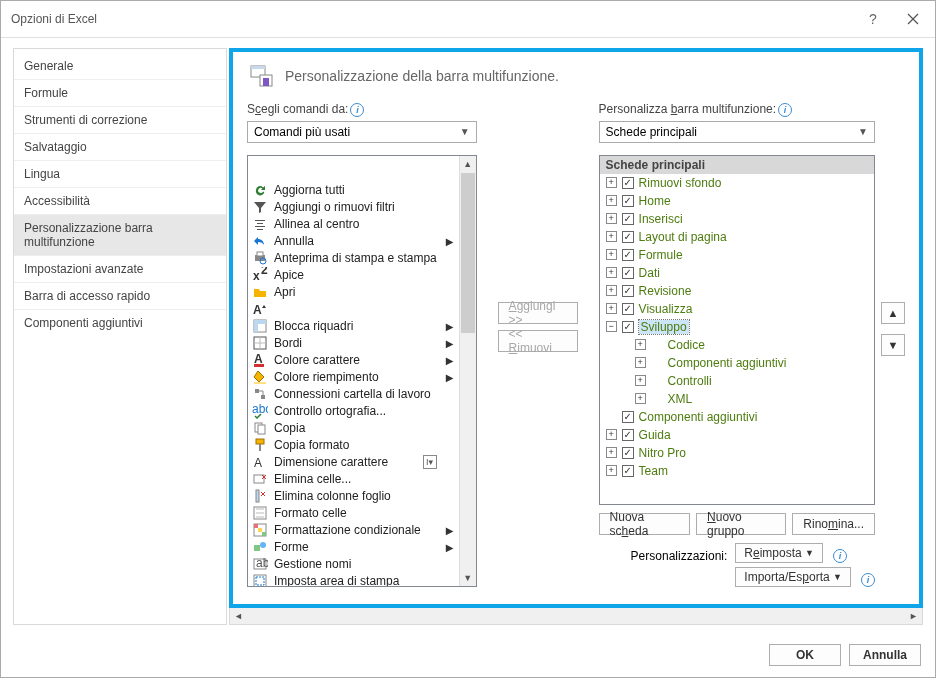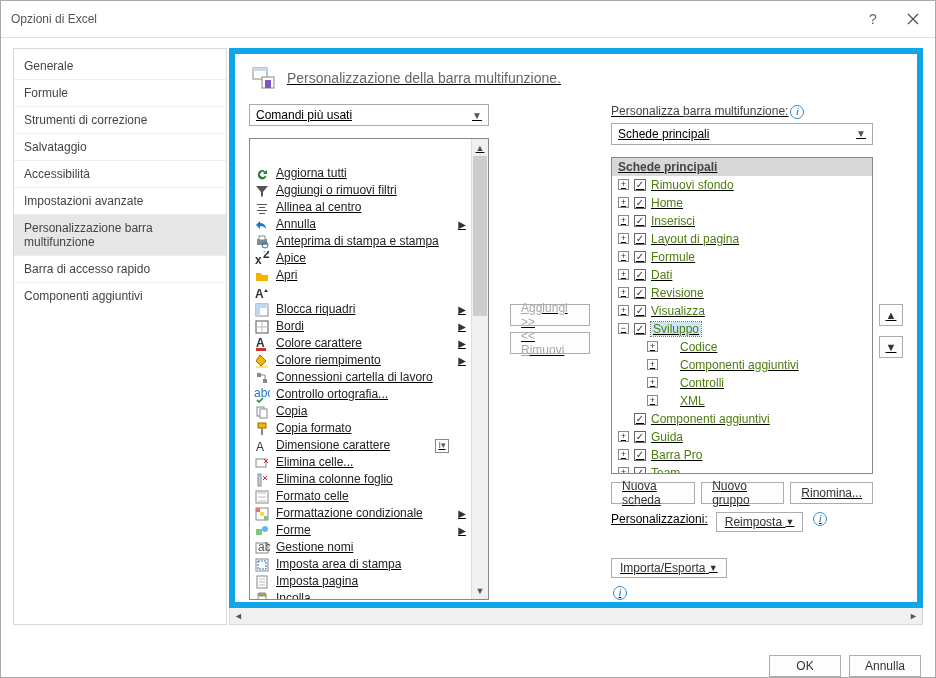--- a/index.html
+++ b/index.html
@@ -7,21 +7,21 @@
 .window { width: 936px; height: 678px; border: 1px solid #aaa; display: flex; flex-direction: column; background: #fff; }
 .titlebar { height: 37px; display: flex; align-items: center; padding: 0 2px 0 10px; color: #555; border-bottom: 1px solid #e0e0e0; }
 .titlebar .title { flex: 1; }
 .titlebar .tbtn { width: 40px; height: 28px; display:flex; align-items:center; justify-content:center; color:#666; font-size:14px; cursor:default; }
 .body { flex: 1; display: flex; padding: 10px 12px 8px 12px; gap: 2px; overflow:hidden; }
 .sidenav { width: 214px; border: 1px solid #d9d9d9; background:#fff; padding: 4px 0; }
 .navitem { padding: 6px 10px; color:#444; border-bottom: 1px solid #eee; cursor:default; }
 .navitem.selected { background: #e7e7e7; }
 .navitem:last-child { border-bottom:none; }
 .mainwrap { flex:1; display:flex; flex-direction:column; overflow:hidden; }
-.main { flex:1; border:6px solid #0ea5e9; padding: 10px 14px 2px 14px; display:flex; flex-direction:column; overflow:hidden;text-decoration:underline; }
+.main { flex:1; border:4px solid #0ea5e9; padding: 10px 14px 17px 14px; display:flex; flex-direction:column; overflow:hidden; }
 .header { display:flex; align-items:center; gap:10px; margin-bottom: 12px; }
 .header .hicon { width:28px; height:28px; display:flex; align-items:center; justify-content:center; }
 .header .htitle { color:#666; font-size:14px; }
 .row2 { display:flex; gap: 20px; }
 .col { flex:1; display:flex; flex-direction:column; }
 .colmid { width: 82px; display:flex; flex-direction:column; align-items:center; justify-content:flex-start; padding-top: 200px; gap:6px; }
 .label { margin-bottom:4px; color:#444; }
 .label u { text-decoration: underline; }
 .helpcircle { display:inline-flex; align-items:center; justify-content:center; width:14px; height:14px; border:1px solid #3b8bd0; border-radius:50%; color:#3b8bd0; font-size:9px; font-style:italic; font-weight:bold; margin-left:2px; vertical-align:middle; }
 .combo { height:22px; border:1px solid #aaa; background:#fff; display:flex; align-items:center; padding:0 6px; justify-content:space-between; cursor:default; }
@@ -45,22 +45,22 @@
 .treelabel { white-space:nowrap; color:#4d7c0f; }
 .treeitem.selected .treelabel { background:#cde6f7; outline:1px dotted #777; padding: 0 2px; }
 .btn { border:1px solid #adadad; background:#fdfdfd; height:22px; padding: 0 10px; display:inline-flex; align-items:center; justify-content:center; cursor:default; color:#333; }
 .btn.disabled { color:#a8a8a8; }
 .btn.small { height:20px; padding:0 8px; }
 .updown { display:flex; flex-direction:column; gap:10px; margin-top:200px; }
 .updown .btn { width:24px; height:22px; padding:0; font-size:11px; }
 .rightcol { display:flex; gap:6px; }
 .rightmain { flex:1; display:flex; flex-direction:column; }
 .bottomrow { display:flex; gap:6px; margin-top:8px; }
-.personrow { display:flex; align-items:flex-start; gap:8px; margin-top:8px; }
-.footer { height:44px; display:flex; align-items:flex-end; justify-content:flex-end; gap:8px; padding:0 14px; }
+.personrow { display:flex; align-items:flex-end; gap:8px; margin-top:8px;margin-left:32px; }
+.footer { height:44px; display:flex; align-items:center; justify-content:flex-end; gap:8px; padding:0 14px;font-weight:bold; }
 .hscroll { height:17px; border:1px solid #d9d9d9; border-top:none; display:flex; background:#f0f0f0; }
 .hscroll .harrow { width:17px; display:flex; align-items:center; justify-content:center; font-size:9px; color:#555; }
 .hscroll .htrack { flex:1; }
 svg { display:block; }
 </style>
 </head>
 <body>
 
 <div class="window">
   <div class="titlebar">
@@ -73,23 +73,24 @@
         </svg>
     </div>
   </div>
 
   <div class="body">
     <div class="sidenav" id="sidenav">
         <div class="navitem">Generale</div>
         <div class="navitem">Formule</div>
         <div class="navitem">Strumenti di correzione</div>
         <div class="navitem">Salvataggio</div>
+        <div class="navitem">Lingua</div>
         <div class="navitem">Accessibilità</div>
+        <div class="navitem selected">Personalizzazione barra multifunzione</div>
         <div class="navitem">Impostazioni avanzate</div>
-        <div class="navitem selected">Personalizzazione barra multifunzione</div>
         <div class="navitem">Barra di accesso rapido</div>
         <div class="navitem">Componenti aggiuntivi</div>
       </div>
 
     <div class="mainwrap">
       <div class="main">
         <div class="header">
           <div class="hicon">
             <svg width="26" height="26" viewBox="0 0 26 26">
                 <rect x="3" y="3" width="14" height="11" fill="#fff" stroke="#888"></rect>
@@ -98,20 +99,23 @@
                 <path d="M15 15 h6 v6 h-6 z" fill="#7e57c2"></path>
                 <rect x="15" y="21" width="6" height="2" fill="#7e57c2"></rect>
               </svg>
           </div>
           <div class="htitle">Personalizzazione della barra multifunzione.</div>
         </div>
 
         <div class="row2" style="flex:1; overflow:hidden;">
 
           <div class="col" style="max-width:240px;">
+            <div class="label">
+              <span>S<u>c</u>egli comandi da:</span><span class="helpcircle">i</span>
+            </div>
             <div class="combo">
               <span>Comandi più usati</span>
               <span class="arrow">▼</span>
             </div>
             <div class="listbox">
               <div class="listcontent" id="cmdlist">
                   <div class="cmditem">
                     <span class="cicon">
                       <svg width="16" height="16" viewBox="0 0 16 16">
                         <path d="M4 8a4 4 0 0 1 7-2.6L13 4v4H9l1.4-1.4A2.5 2.5 0 1 0 11 9.5l1.3.7A4 4 0 1 1 4 8z" fill="#2e7d32"></path>
@@ -480,21 +484,21 @@
                     <span class="treelabel">Componenti aggiuntivi</span>
                   </div>
                   <div class="treeitem">
                     <span class="expander">+</span>
                     <span class="chk">✓</span>
                     <span class="treelabel">Guida</span>
                   </div>
                   <div class="treeitem">
                     <span class="expander">+</span>
                     <span class="chk">✓</span>
-                    <span class="treelabel">Barra Pro</span>
+                    <span class="treelabel">Nitro Pro</span>
                   </div>
                   <div class="treeitem">
                     <span class="expander">+</span>
                     <span class="chk">✓</span>
                     <span class="treelabel">Team</span>
                   </div>
                 </div>
 
               <div class="bottomrow">
                 <div class="btn">
@@ -505,21 +509,21 @@
                   </div>
                 <div class="btn">
                     <span>Rino<u>m</u>ina...</span>
                   </div>
               </div>
               <div class="personrow">
                 <span>Personalizzazioni:</span>
                 <div class="btn small"><span>R<u>e</u>imposta</span>&nbsp;<span style="font-size:9px;">▼</span></div>
                 <span class="helpcircle">i</span>
               </div>
-              <div class="personrow" style="margin-top:4px;flex-direction:column;">
+              <div class="personrow" style="margin-top:4px;">
                 <span style="visibility:hidden;">Personalizzazioni:</span>
                 <div class="btn small"><span>Importa/Es<u>p</u>orta</span>&nbsp;<span style="font-size:9px;">▼</span></div>
                 <span class="helpcircle">i</span>
               </div>
             </div>
             <div class="updown">
               <div class="btn">▲</div>
               <div class="btn">▼</div>
             </div>
           </div>

